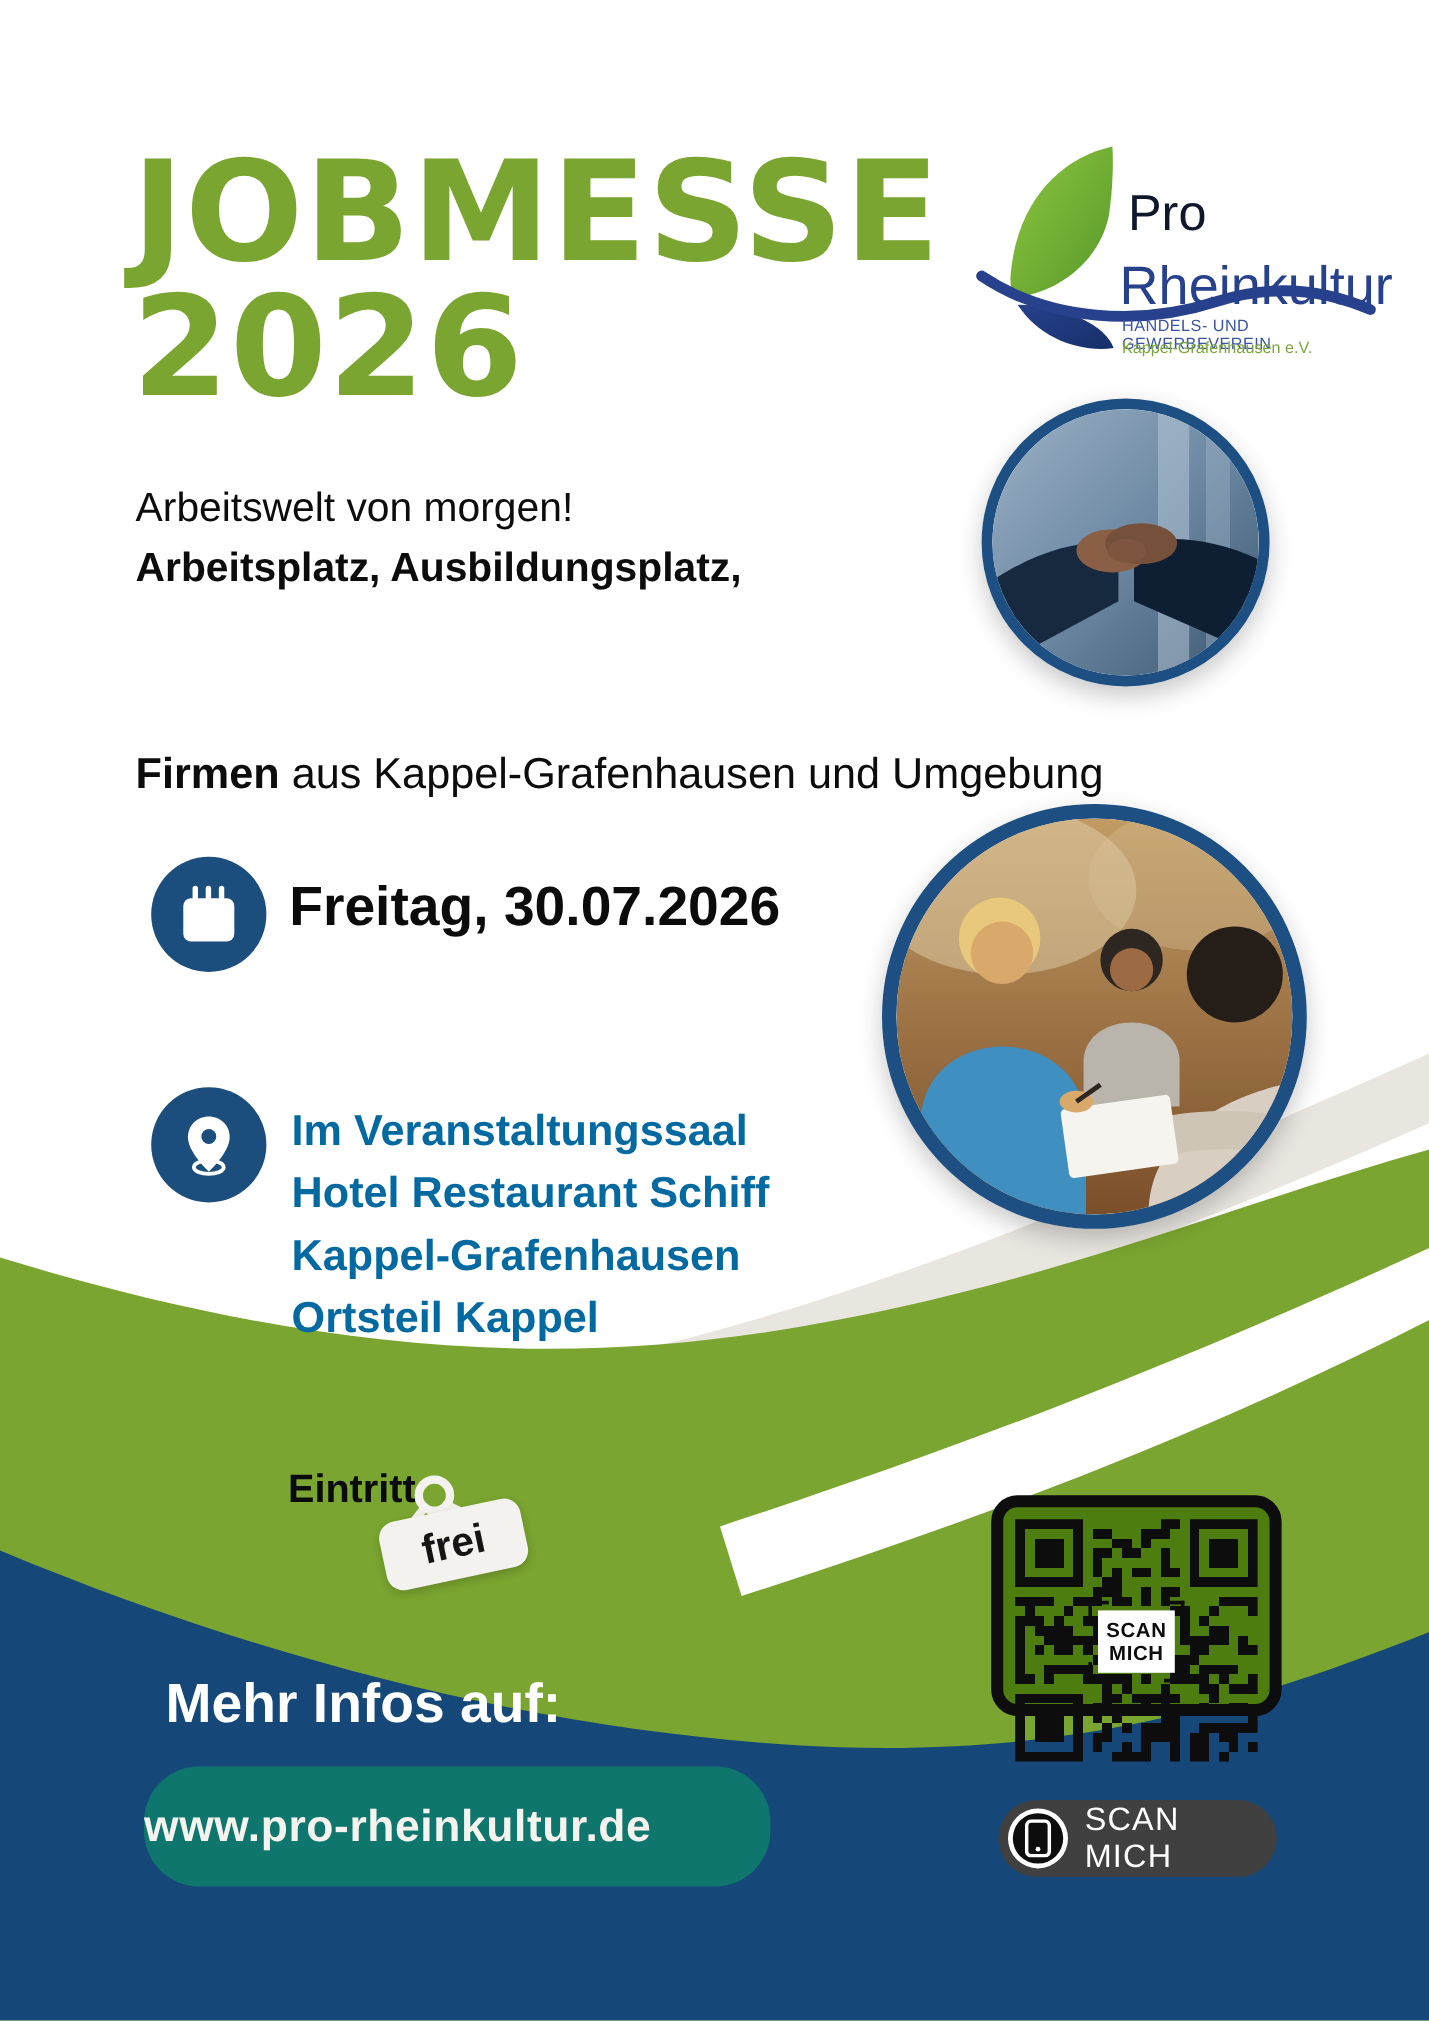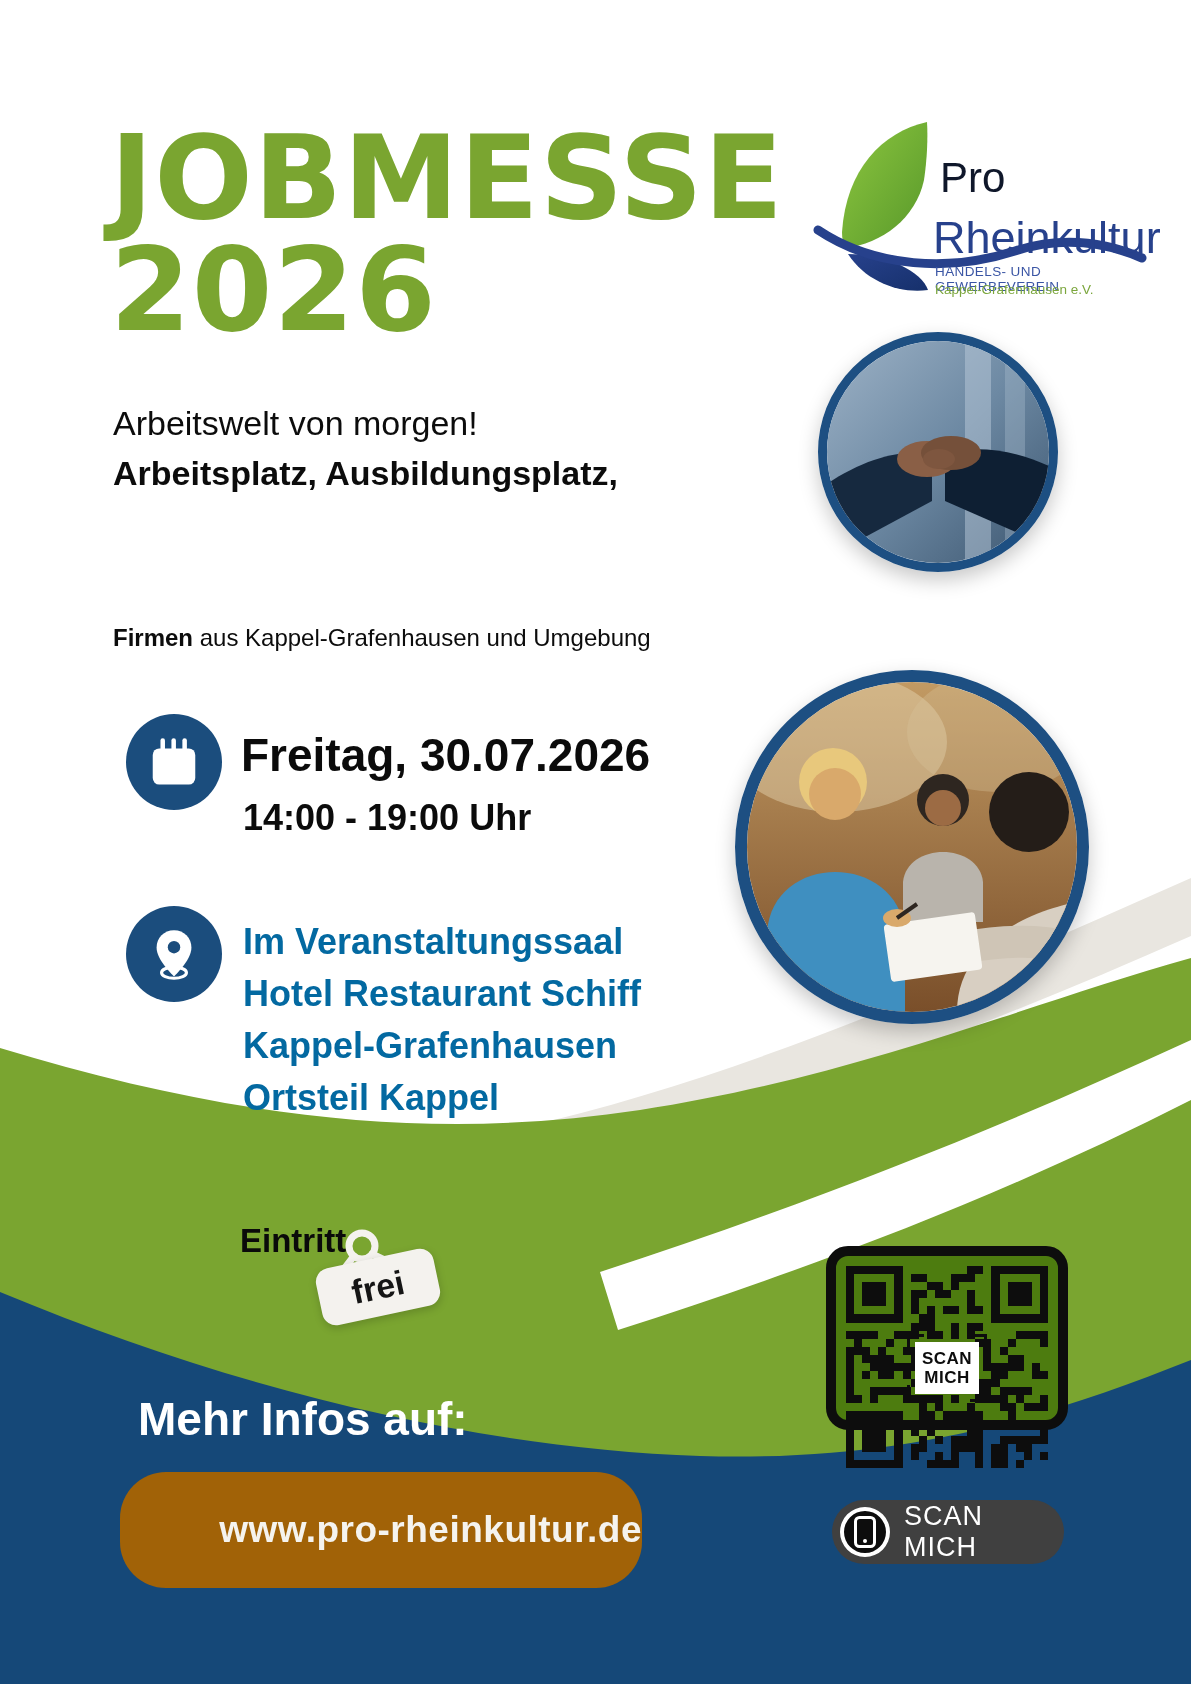--- a/index.html
+++ b/index.html
@@ -14,21 +14,21 @@
   
   .logo{left:790px;top:118px;width:360px;height:175px;}
   .logo-pro{position:absolute;left:150px;top:36px;font-size:42px;font-weight:500;color:#0f172a;}
   .logo-rhein{position:absolute;left:143px;top:94px;font-size:45px;font-weight:500;color:#27418c;}
   .logo-sub1{position:absolute;left:145px;top:146px;font-size:13.5px;font-weight:500;color:#3a55a4;letter-spacing:.4px;}
   .logo-sub2{position:absolute;left:145px;top:164px;font-size:13.5px;font-weight:500;color:#7ba63d;}
 
   
   .intro{left:113px;top:398px;font-size:34px;line-height:50px;color:#0c0c0c;}
   .intro .b{font-weight:800;}
-  .audience{left:113px;top:624px;font-size:24px;color:#0c0c0c;}
+  .audience{left:113px;top:624px;font-size:36px;color:#0c0c0c;}
   .audience .b{font-weight:800;}
 
   
   .icon-circle{width:96px;height:96px;border-radius:50%;background:#1b4d7d;display:flex;align-items:center;justify-content:center;}
   .cal-circle{left:126px;top:714px;}
   .pin-circle{left:126px;top:906px;}
   .event-day{left:241px;top:728px;font-size:46px;font-weight:800;color:#0b0b0b;}
   .event-time{left:243px;top:797px;font-size:36px;font-weight:800;color:#0b0b0b;}
   .venue{left:243px;top:916px;font-size:36px;font-weight:800;color:#0369a1;line-height:52px;}
   .venue span{display:block;}
@@ -42,22 +42,22 @@
   
   .eintritt{left:240px;top:1222px;font-size:33px;font-weight:800;color:#0a0a0a;}
   .tag-strings{left:325px;top:1222px;}
   .price-tag{left:318px;top:1258px;width:120px;height:58px;background:#f4f2ee;border-radius:14px;
              transform:rotate(-12deg);display:flex;align-items:center;justify-content:center;
              box-shadow:0 3px 8px rgba(0,0,0,.18);}
   .price-tag span{font-size:34px;font-weight:700;color:#151515;}
 
   
   .more-info{left:138px;top:1392px;font-size:46px;font-weight:800;color:#ffffff;}
-  .url-pill{left:120px;top:1472px;width:522px;height:116px;border-radius:46px;background:#a16207;
-            display:flex;align-items:center;justify-content:flex-end;}
+  .url-pill{left:120px;top:1472px;width:522px;height:100px;border-radius:46px;background:#0f766e;
+            display:flex;align-items:center;justify-content:flex-start;}
   .url-pill span{font-size:37px;font-weight:700;color:#f5f3ee;letter-spacing:.5px;}
 
   
   .qr-box{left:826px;top:1246px;width:242px;height:184px;background:#4d7c0f;border:10px solid #0d0d0d;
           border-radius:22px;box-sizing:border-box;}
   .qr-box svg{position:absolute;left:10px;top:10px;}
   .qr-label{position:absolute;left:79px;top:86px;width:64px;height:52px;display:flex;flex-direction:column;
             align-items:center;justify-content:center;background:#fff;}
   .qr-label b{font-size:17px;line-height:19px;font-weight:700;color:#0d0d0d;letter-spacing:.5px;}
   .corner{position:absolute;width:14px;height:14px;border:0 solid #0d0d0d;}
@@ -141,21 +141,20 @@
 
   <div class="abs icon-circle cal-circle">
     <svg width="58" height="58" viewBox="0 0 90 90">
       <rect x="12" y="24" width="66" height="56" rx="10" fill="#ffffff"></rect>
       <rect x="24" y="8" width="7" height="20" rx="3.5" fill="#ffffff"></rect>
       <rect x="41" y="8" width="7" height="20" rx="3.5" fill="#ffffff"></rect>
       <rect x="58" y="8" width="7" height="20" rx="3.5" fill="#ffffff"></rect>
     </svg>
   </div>
   <div class="abs event-day">Freitag, 30.07.2026</div>
-  <div class="abs event-time">14:00 - 19:00 Uhr</div>
 
   <div class="abs icon-circle pin-circle">
     <svg width="56" height="60" viewBox="0 0 90 96">
       <ellipse cx="45" cy="78" rx="20" ry="9" fill="none" stroke="#ffffff" stroke-width="5"></ellipse>
       <path d="M45,10 C29,10 17,22 17,38 C17,58 45,84 45,84 C45,84 73,58 73,38 C73,22 61,10 45,10 Z" fill="#ffffff"></path>
       <circle cx="45" cy="37" r="10" fill="#1b4d7d"></circle>
     </svg>
   </div>
   <div class="abs venue">
     <span>Im Veranstaltungssaal</span>

